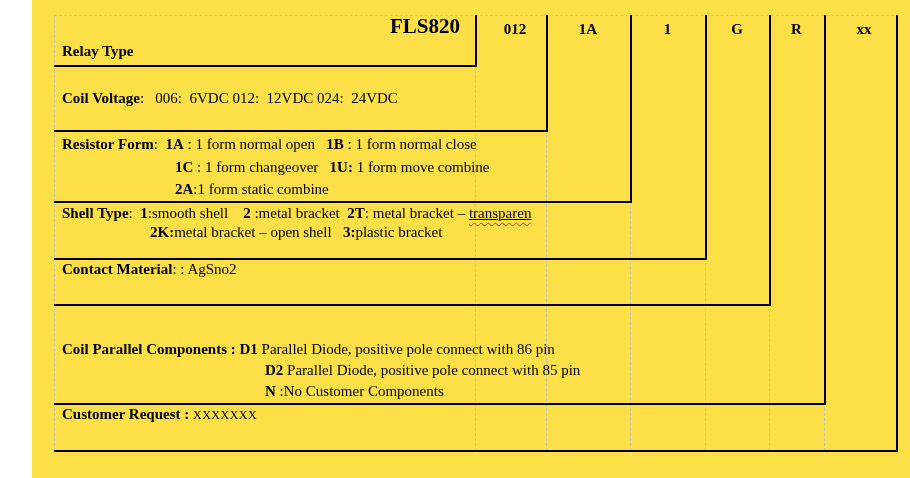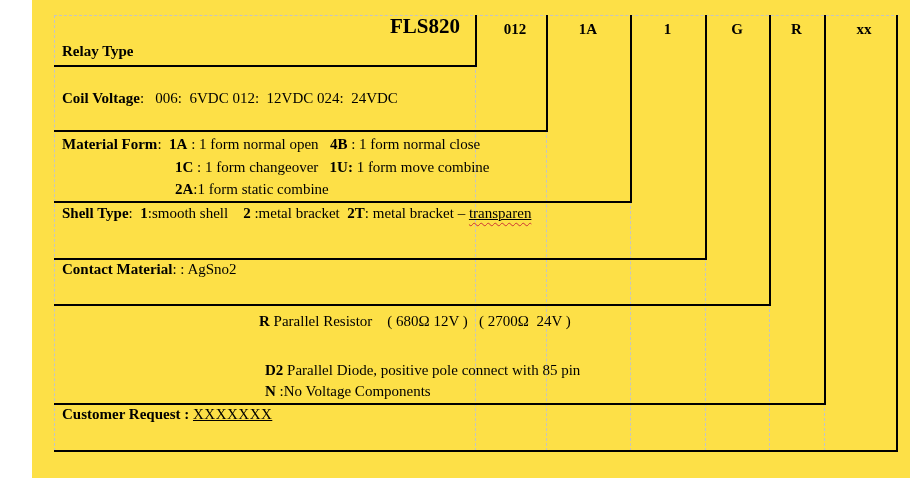--- a/index.html
+++ b/index.html
@@ -19,21 +19,21 @@
   }
   
   .hl{position:absolute;height:2px;background:var(--ink);z-index:1;}
   .vl{position:absolute;width:2px;background:var(--ink);z-index:1;}
   
   .dh{position:absolute;height:0;border-top:1px dashed var(--grid);z-index:0;}
   .dv{position:absolute;width:0;border-left:1px dashed var(--grid);z-index:0;}
   
   .line{position:absolute;font-size:15px;line-height:17px;white-space:pre;z-index:2;}
   .b{font-weight:bold;}
-  .lg{font-size:15px;letter-spacing:0.5px;text-decoration:underline;}
+  .lg{font-size:12px;letter-spacing:0.5px;}
   .model{
     position:absolute;left:22px;top:14px;width:406px;
     text-align:right;font-size:21px;font-weight:bold;z-index:2;white-space:pre;
   }
   .code{
     position:absolute;top:21px;font-size:15px;font-weight:bold;
     text-align:center;z-index:2;white-space:pre;
   }
   .spell{text-decoration:underline;text-decoration-thickness:1px;text-align:right;}
   .spell2{
@@ -80,27 +80,28 @@
   <div class="code" style="left:514px;width:84px;">1A</div>
   <div class="code" style="left:598px;width:75px;">1</div>
   <div class="code" style="left:673px;width:64px;">G</div>
   <div class="code" style="left:737px;width:55px;">R</div>
   <div class="code" style="left:792px;width:80px;">xx</div>
 
   <div class="line" style="left:30px;top:43px;"><span class="b">Relay Type</span></div>
 
   <div class="line" style="left:30px;top:90px;"><span class="b">Coil Voltage</span><span>:   006:  6VDC 012:  12VDC 024:  24VDC</span></div>
 
-  <div class="line" style="left:30px;top:136px;"><span class="b">Material Form</span><span>:  </span><span class="b">1A</span><span> : 1 form normal open   </span><span class="b">4B</span><span> : 1 form normal close</span></div>
+  <div class="line" style="left:30px;top:136px;"><span class="b">Resistor Form</span><span>:  </span><span class="b">1A</span><span> : 1 form normal open   </span><span class="b">1B</span><span> : 1 form normal close</span></div>
   <div class="line" style="left:143px;top:159px;"><span class="b">1C</span><span> : 1 form changeover   </span><span class="b">1U:</span><span> 1 form move combine</span></div>
   <div class="line" style="left:143px;top:181px;"><span class="b">2A</span><span>:1 form static combine</span></div>
 
   <div class="line" style="left:30px;top:205px;"><span class="b">Shell Type</span><span>:  </span><span class="b">1</span><span>:smooth shell    </span><span class="b">2</span><span> :metal bracket  </span><span class="b">2T</span><span>: metal bracket – </span><span class="spell"><span class="spell2">transparen</span></span></div>
+  <div class="line" style="left:118px;top:224px;"><span class="b">2K:</span><span>metal bracket – open shell   </span><span class="b">3:</span><span>plastic bracket</span></div>
 
   <div class="line" style="left:30px;top:261px;"><span class="b">Contact Material</span><span>: : AgSno2</span></div>
 
-  <div class="line" style="left:227px;top:313px;"><span class="b">R</span><span> Parallel Resistor    ( 680Ω 12V )   ( 2700Ω  24V )</span></div>
+  <div class="line" style="left:30px;top:341px;"><span class="b">Coil Parallel Components : </span><span class="b">D1</span><span> Parallel Diode, positive pole connect with 86 pin</span></div>
   <div class="line" style="left:233px;top:362px;"><span class="b">D2</span><span> Parallel Diode, positive pole connect with 85 pin</span></div>
-  <div class="line" style="left:233px;top:383px;"><span class="b">N</span><span> :No Voltage Components</span></div>
+  <div class="line" style="left:233px;top:383px;"><span class="b">N</span><span> :No Customer Components</span></div>
 
   <div class="line" style="left:30px;top:406px;"><span class="b">Customer Request : </span><span class="lg">XXXXXXX</span></div>
 
 </div>
 
 </body></html>

